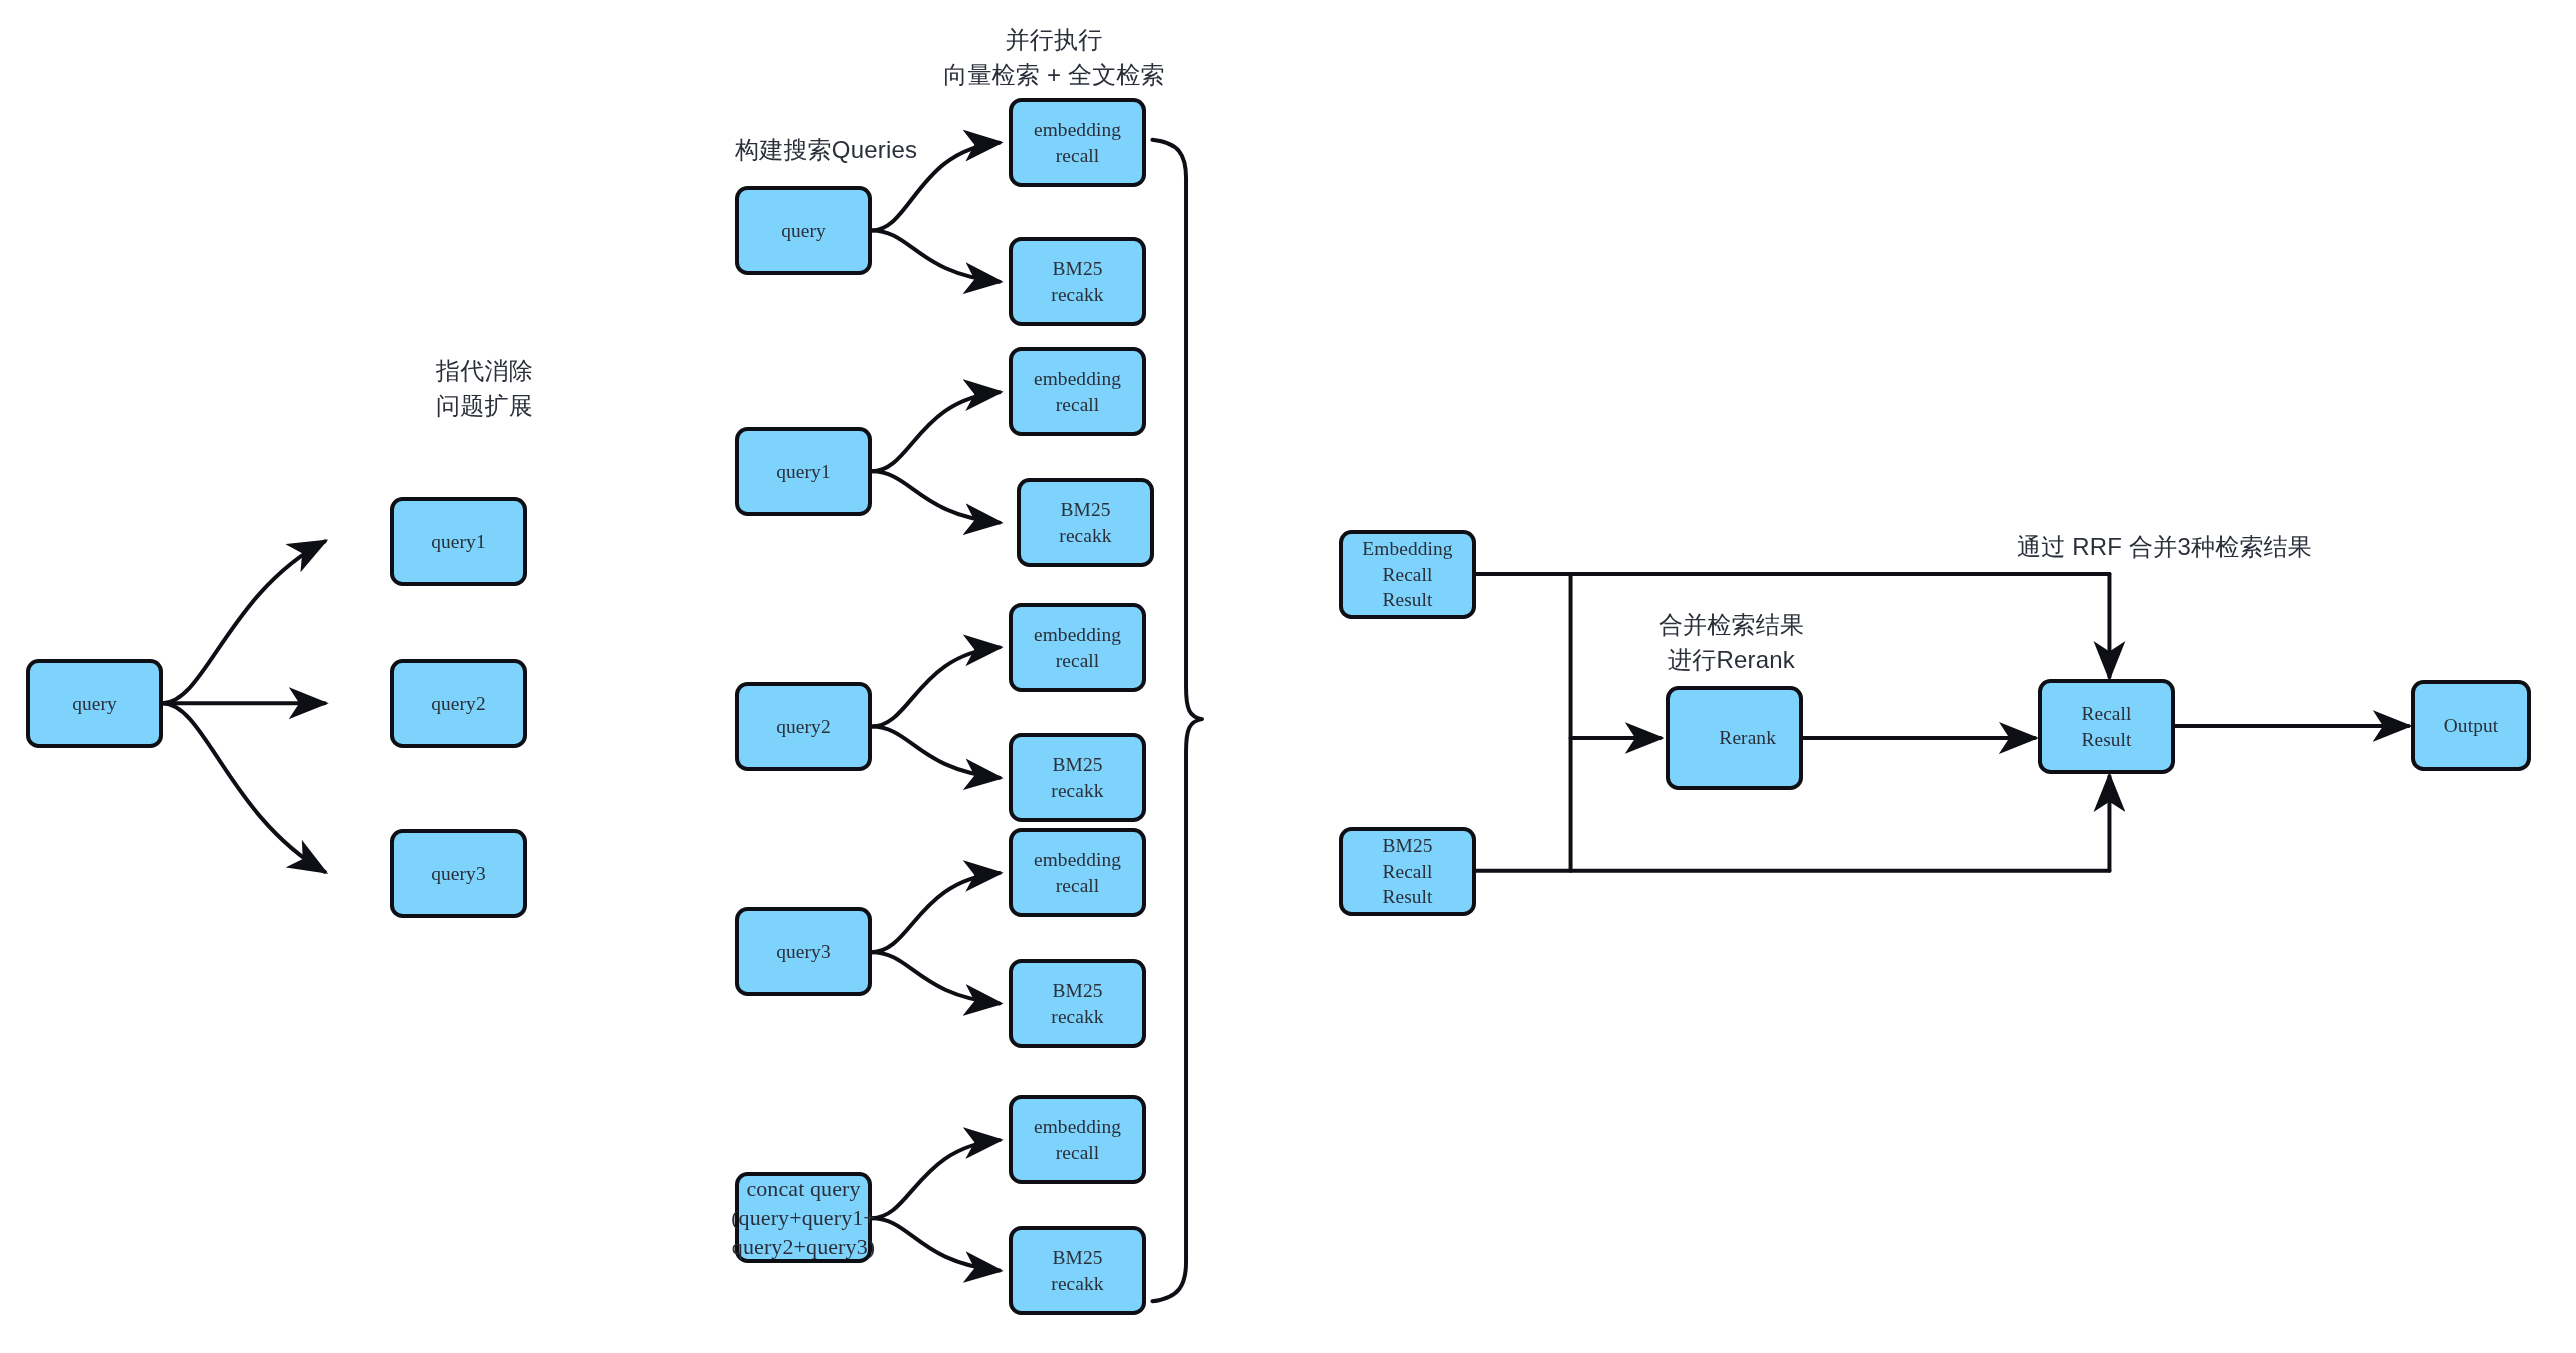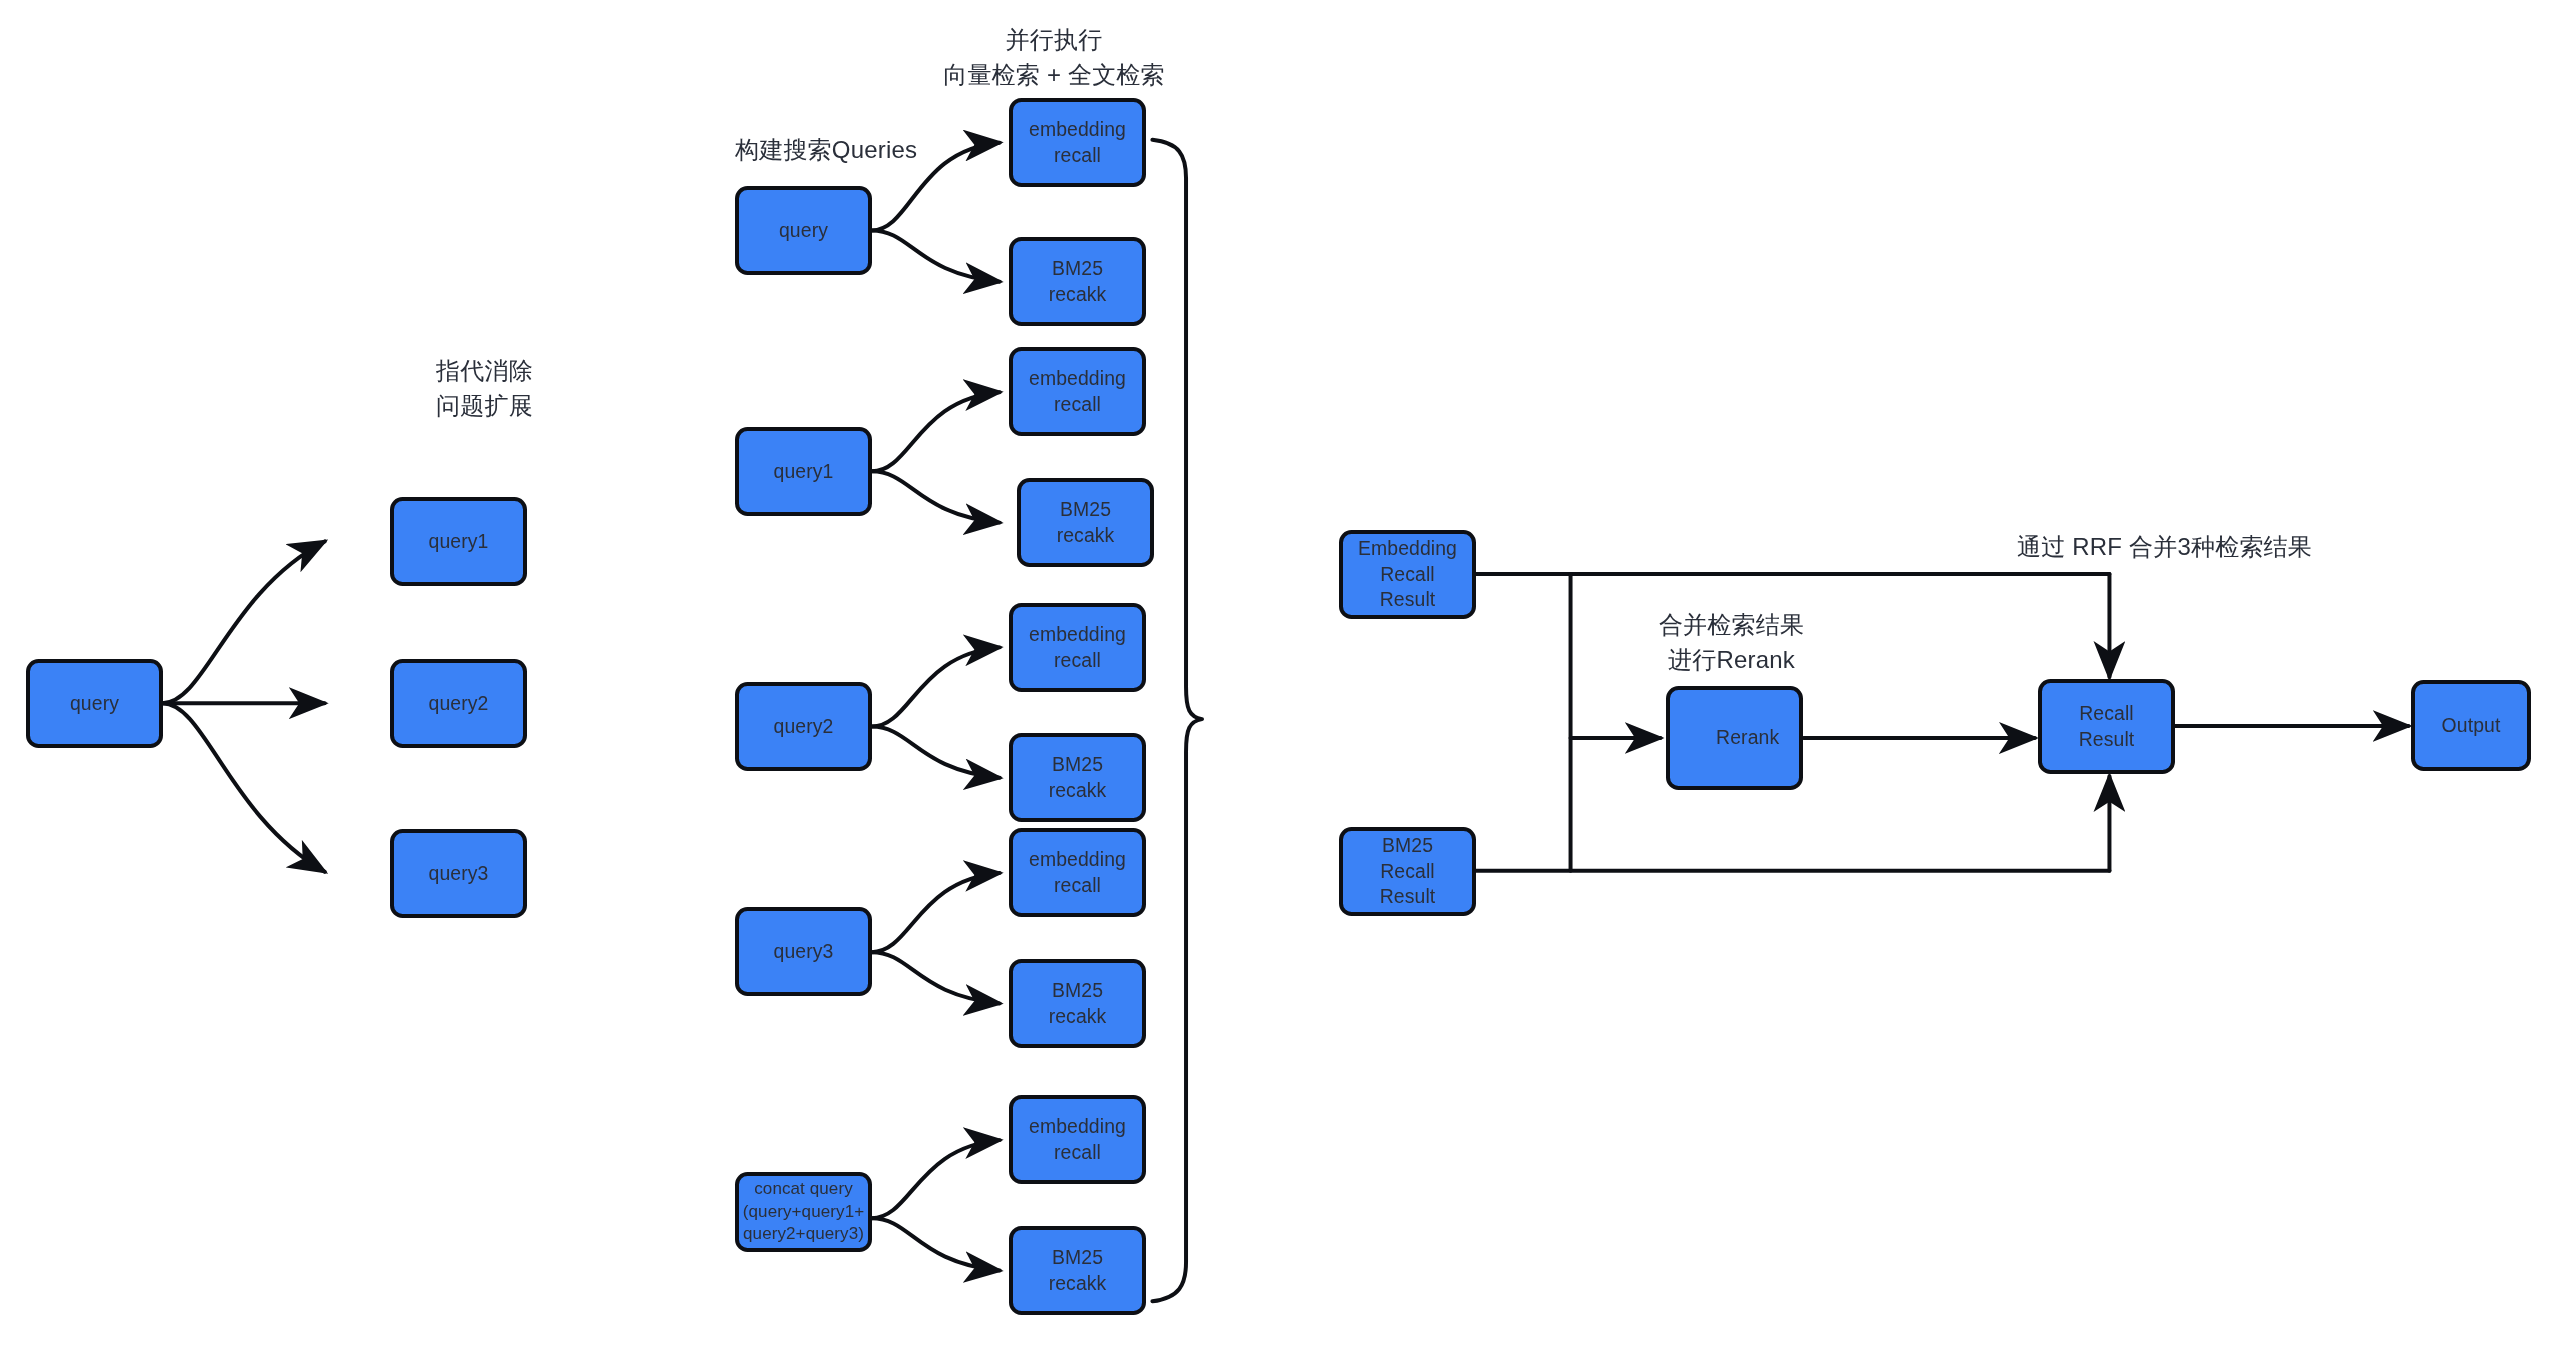--- a/index.html
+++ b/index.html
@@ -23,32 +23,33 @@
     position: absolute;
     left: 0;
     top: 0;
     width: 2576px;
     height: 1354px;
     pointer-events: none;
   }
   .node {
     position: absolute;
     box-sizing: border-box;
-    background: #3b82f6;
+    background: #7dd3fc;
     border: 4px solid #0d0f14;
     border-radius: 12.5px;
     display: flex;
     align-items: center;
     justify-content: center;
     text-align: center;
     font-size: 19.4px;
     line-height: 1.32;
     color: #2a2f3a;
     letter-spacing: 0.1px;
     padding: 2.3px 5.7px;
+    font-family: Liberation Serif, serif;
   }
   .node .lbl {
     white-space: pre-line;
     display: block;
   }
   .caption {
     position: absolute;
     font-size: 24px;
     line-height: 1.45;
     color: #2a2f3a;
@@ -155,21 +156,21 @@
   </div>
 
   <div class="node" style="left:735px; top:682px; width:137px; height:89px;">
     <span class="lbl">query2</span>
   </div>
 
   <div class="node" style="left:735px; top:907px; width:137px; height:89px;">
     <span class="lbl">query3</span>
   </div>
 
-  <div class="node" style="left:735px; top:1172px; width:137px; height:80px; font-size:17px;text-align:center;">
+  <div class="node" style="left:735px; top:1172px; width:137px; height:91px; font-size:22px;text-align:center;">
     <span class="lbl">concat query
 (query+query1+
 query2+query3)</span>
   </div>
 
   <div class="node" style="left:1009px; top:98px; width:137px; height:89px;">
     <span class="lbl">embedding
 recall</span>
   </div>
   <div class="node" style="left:1009px; top:237px; width:137px; height:89px;">

